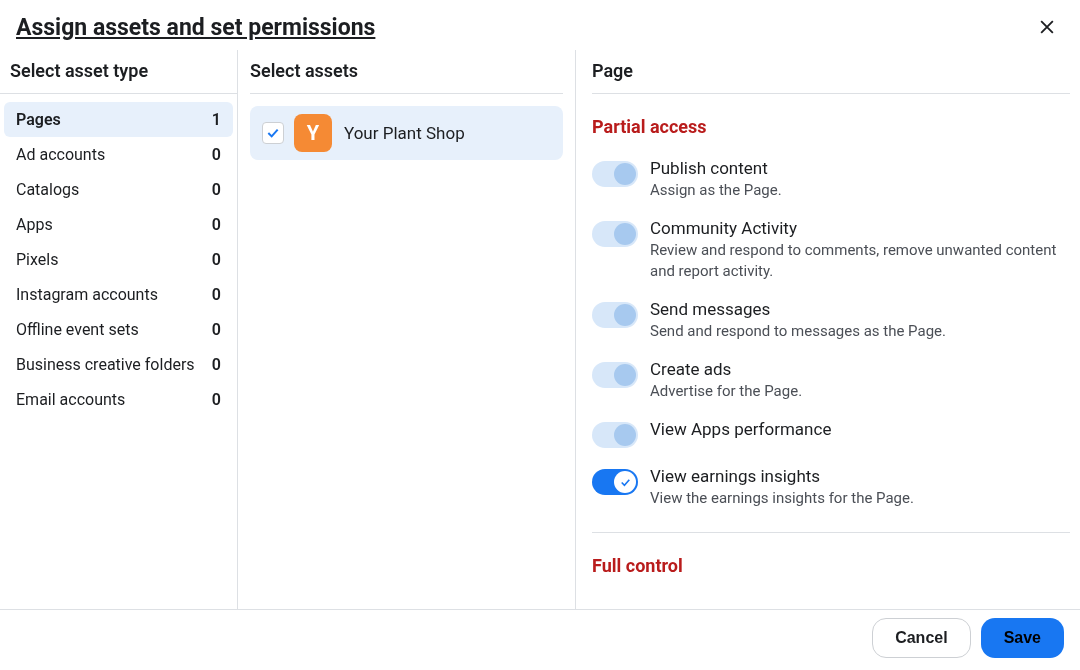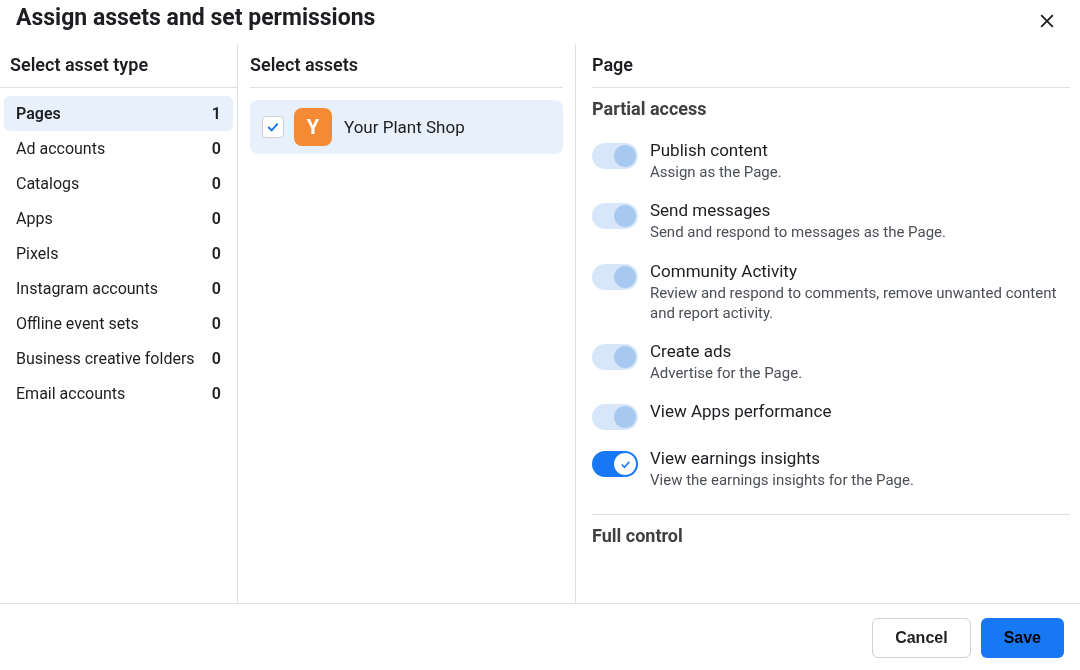--- a/index.html
+++ b/index.html
@@ -8,22 +8,23 @@
     color: #1c1e21;
     background: #fff;
     width: 1080px;
     height: 670px;
     overflow: hidden;
     position: relative;
   }
   .header {
     display: flex;
     justify-content: space-between;
-    align-items: flex-start;
-    padding: 4px 16px 6px 16px;
+    align-items: center;
+    padding: 10px 16px 6px 16px;
+    text-decoration: underline;
   }
   .header h1 {
     font-size: 23px;
     font-weight: 700;
   }
   .close-btn {
     width: 34px; height: 34px;
     display: flex; align-items:center; justify-content:center;
     cursor: pointer;
     border-radius: 50%;
@@ -104,24 +105,24 @@
     background:#f58a34;
     color:#fff;
     font-weight:700;
     font-size:20px;
     display:flex; align-items:center; justify-content:center;
     margin-right:12px;
   }
   .asset-name { font-size:17px; }
   
   .section-title {
-    color:#404040;
+    color:#b91c1c;
     font-weight:700;
     font-size:18px;
-    margin:10px 0 12px 0;
+    margin:22px 0 12px 0;
   }
   .perm-row {
     display:flex;
     align-items:flex-start;
     gap:12px;
     padding:9px 0 9px 0;
   }
   .perm-text .perm-title { font-size:17px; }
   .perm-text .perm-desc { font-size:15px; color:#4b4f56; margin-top:2px; line-height:1.35;}
   .divider { border:none; border-top:1px solid #dde0e4; margin:14px 0 4px 0; }
@@ -151,21 +152,21 @@
     position:absolute;
     bottom:0; left:0; right:0;
     display:flex; justify-content:flex-end;
     padding:12px 16px;
     gap:10px;
   }
   .btn {
     font-size:16px;
     font-weight:600;
     padding:10px 22px;
-    border-radius:6px;
+    border-radius:14px;
     cursor:pointer;
     border:1px solid transparent;
   }
   .btn-secondary {
     background:#fff;
     border-color:#cdd0d4;
     color:#1c1e21;
   }
   .btn-primary {
     background:#1877f2;
@@ -257,31 +258,31 @@
       <div class="perm-text">
         <div class="perm-title">Publish content</div>
         <div class="perm-desc">Assign as the Page.</div>
       </div>
         </div>
         <div class="perm-row">
       <div class="toggle ">
         <div class="knob"></div>
       </div>
       <div class="perm-text">
+        <div class="perm-title">Community Activity</div>
+        <div class="perm-desc">Review and respond to comments, remove unwanted content and report activity.</div>
+      </div>
+        </div>
+        <div class="perm-row">
+      <div class="toggle ">
+        <div class="knob"></div>
+      </div>
+      <div class="perm-text">
         <div class="perm-title">Send messages</div>
         <div class="perm-desc">Send and respond to messages as the Page.</div>
-      </div>
-        </div>
-        <div class="perm-row">
-      <div class="toggle ">
-        <div class="knob"></div>
-      </div>
-      <div class="perm-text">
-        <div class="perm-title">Community Activity</div>
-        <div class="perm-desc">Review and respond to comments, remove unwanted content and report activity.</div>
       </div>
         </div>
         <div class="perm-row">
       <div class="toggle ">
         <div class="knob"></div>
       </div>
       <div class="perm-text">
         <div class="perm-title">Create ads</div>
         <div class="perm-desc">Advertise for the Page.</div>
       </div>

